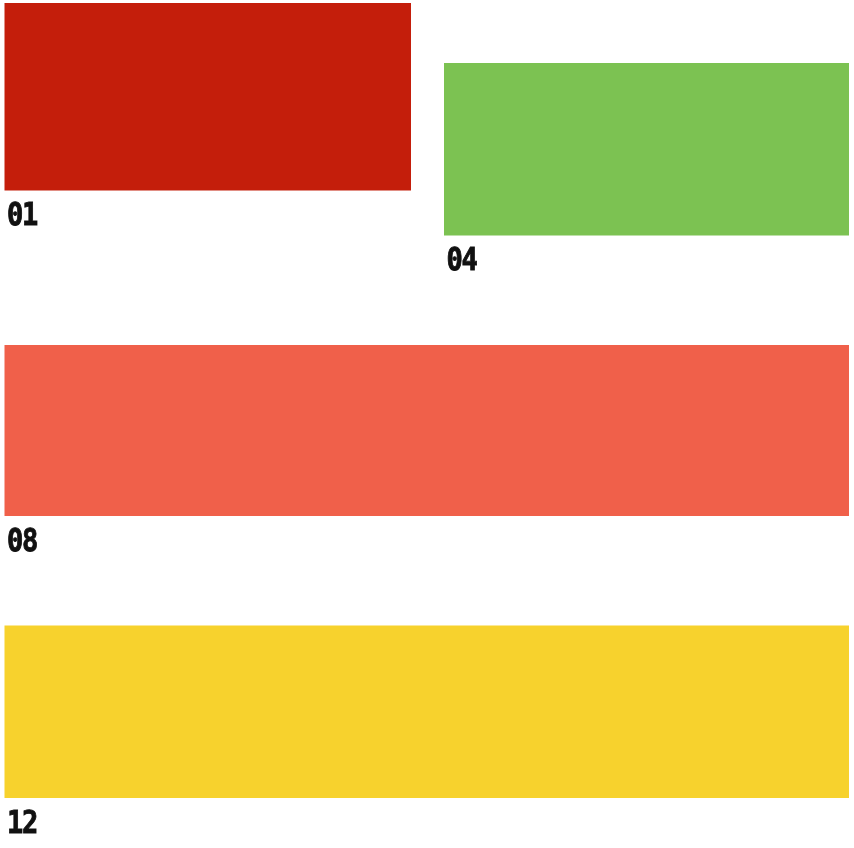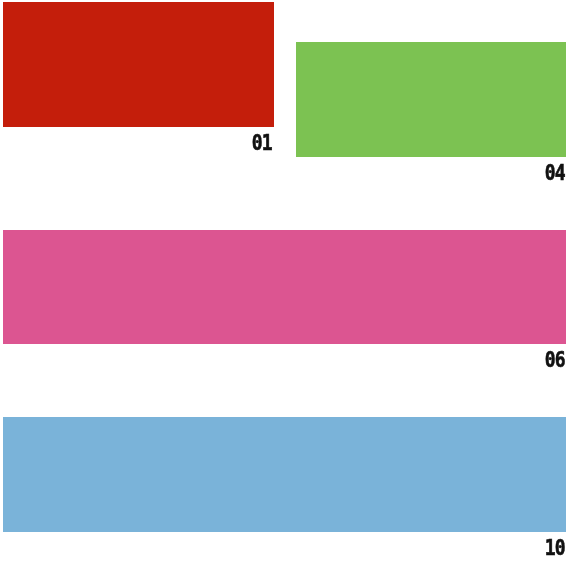--- a/index.html
+++ b/index.html
@@ -29,21 +29,21 @@
     flex-direction: row;
     flex: 1 1 0;
     min-height: 0;
   }
 
   .swatch-cell {
     flex: 1 1 0;
     min-width: 0;
     display: flex;
     flex-direction: column;
-    align-items: flex-end;
+    align-items: flex-start;
     margin-right: 22px;
   }
   .swatch-cell:last-child {
     margin-right: 0;
     margin-top: 40px;
   }
 
   .swatch-chip {
     width: 100%;
     height: 125px;
@@ -76,25 +76,25 @@
       <div class="swatch-label" style="color: rgb(17, 17, 17); -webkit-text-stroke: 0.6px rgb(17, 17, 17);">01</div>
     </div>
     <div class="swatch-cell">
       <div class="swatch-chip" style="background-color: rgb(124, 194, 82);"></div>
       <div class="swatch-label" style="color: rgb(17, 17, 17); -webkit-text-stroke: 0.6px rgb(17, 17, 17);">04</div>
     </div>
   </div>
 
   <div class="swatch-row">
     <div class="swatch-cell">
-      <div class="swatch-chip" style="background-color: rgb(220, 85, 145);"></div>
-      <div class="swatch-label" style="color: rgb(17, 17, 17); -webkit-text-stroke: 0.6px rgb(17, 17, 17);">06</div>
+      <div class="swatch-chip" style="background-color: rgb(240, 96, 74);"></div>
+      <div class="swatch-label" style="color: rgb(17, 17, 17); -webkit-text-stroke: 0.6px rgb(17, 17, 17);">08</div>
     </div>
   </div>
 
   <div class="swatch-row">
     <div class="swatch-cell">
-      <div class="swatch-chip" style="background-color: rgb(122, 179, 217);"></div>
-      <div class="swatch-label" style="color: rgb(17, 17, 17); -webkit-text-stroke: 0.6px rgb(17, 17, 17);">10</div>
+      <div class="swatch-chip" style="background-color: rgb(247, 210, 45);"></div>
+      <div class="swatch-label" style="color: rgb(17, 17, 17); -webkit-text-stroke: 0.6px rgb(17, 17, 17);">12</div>
     </div>
   </div>
 
 </div>
 
 </body></html>

